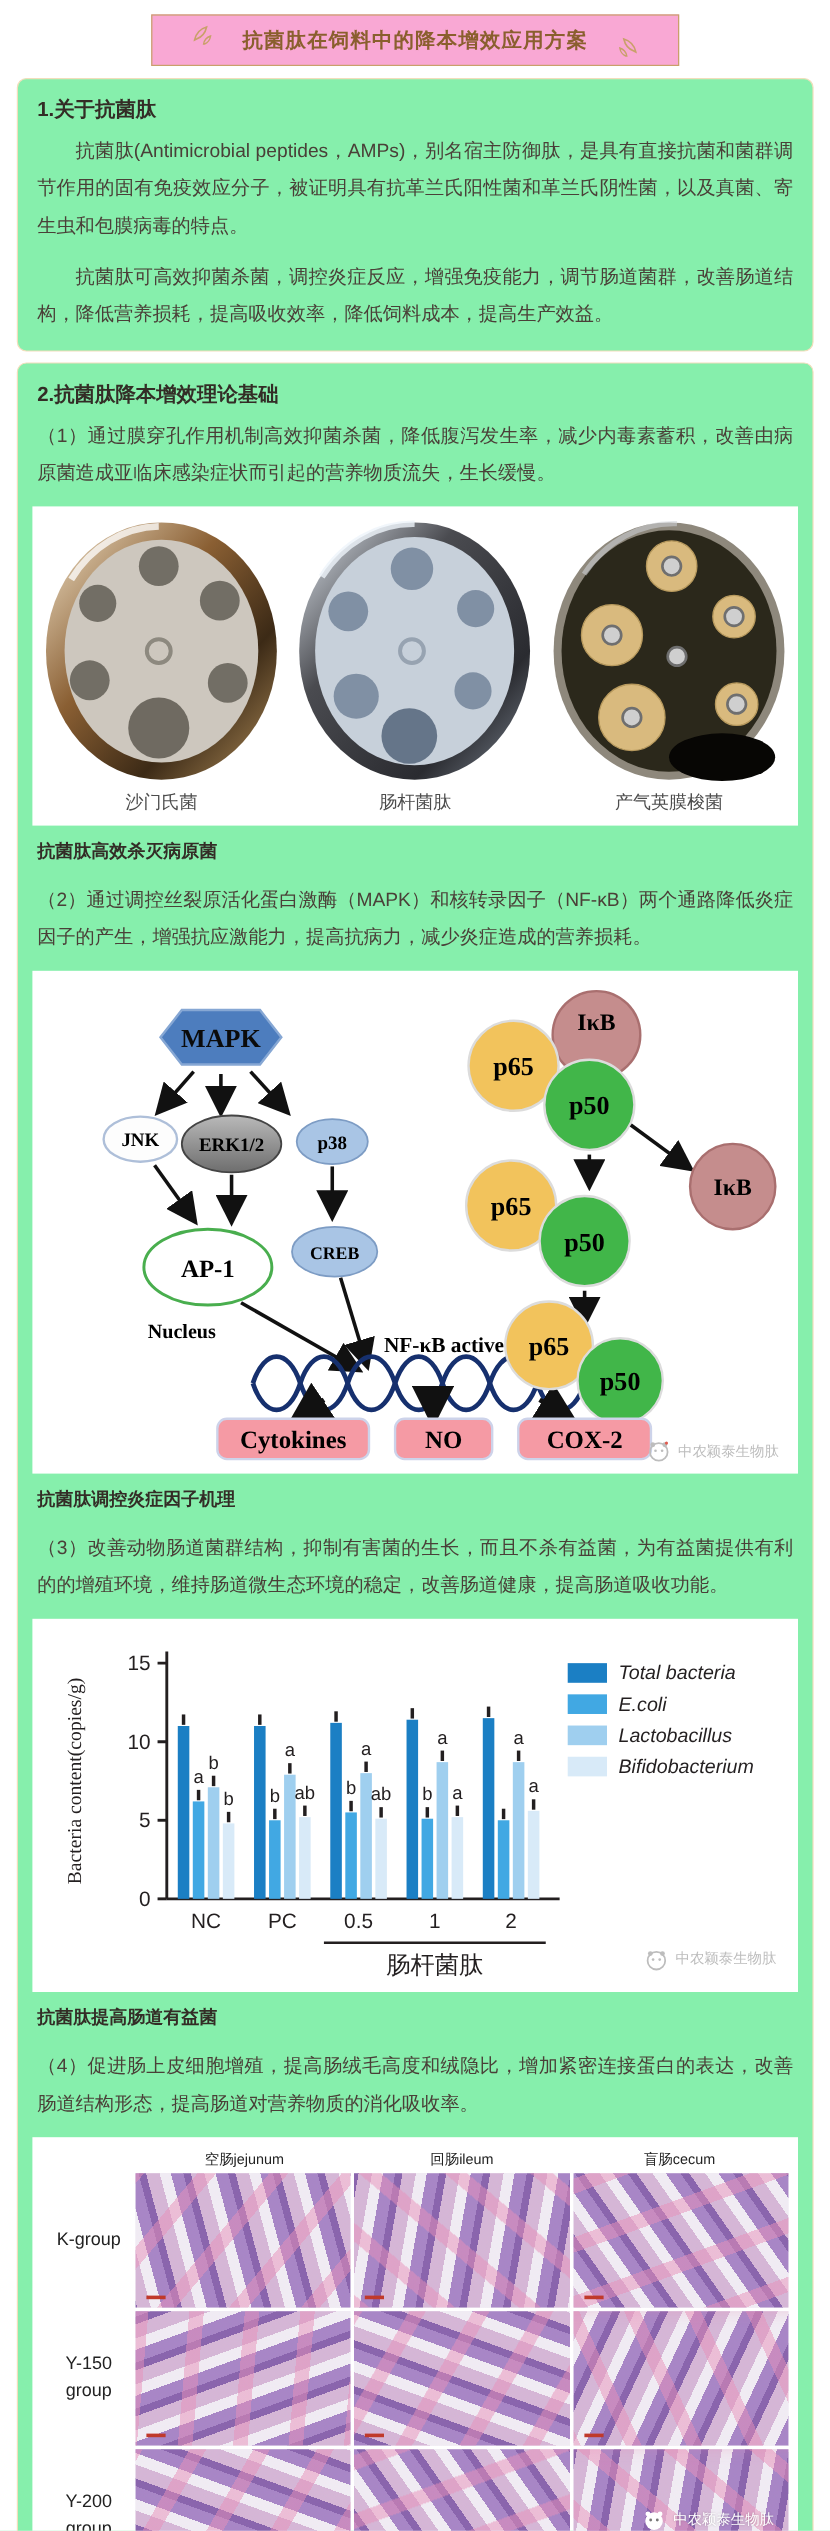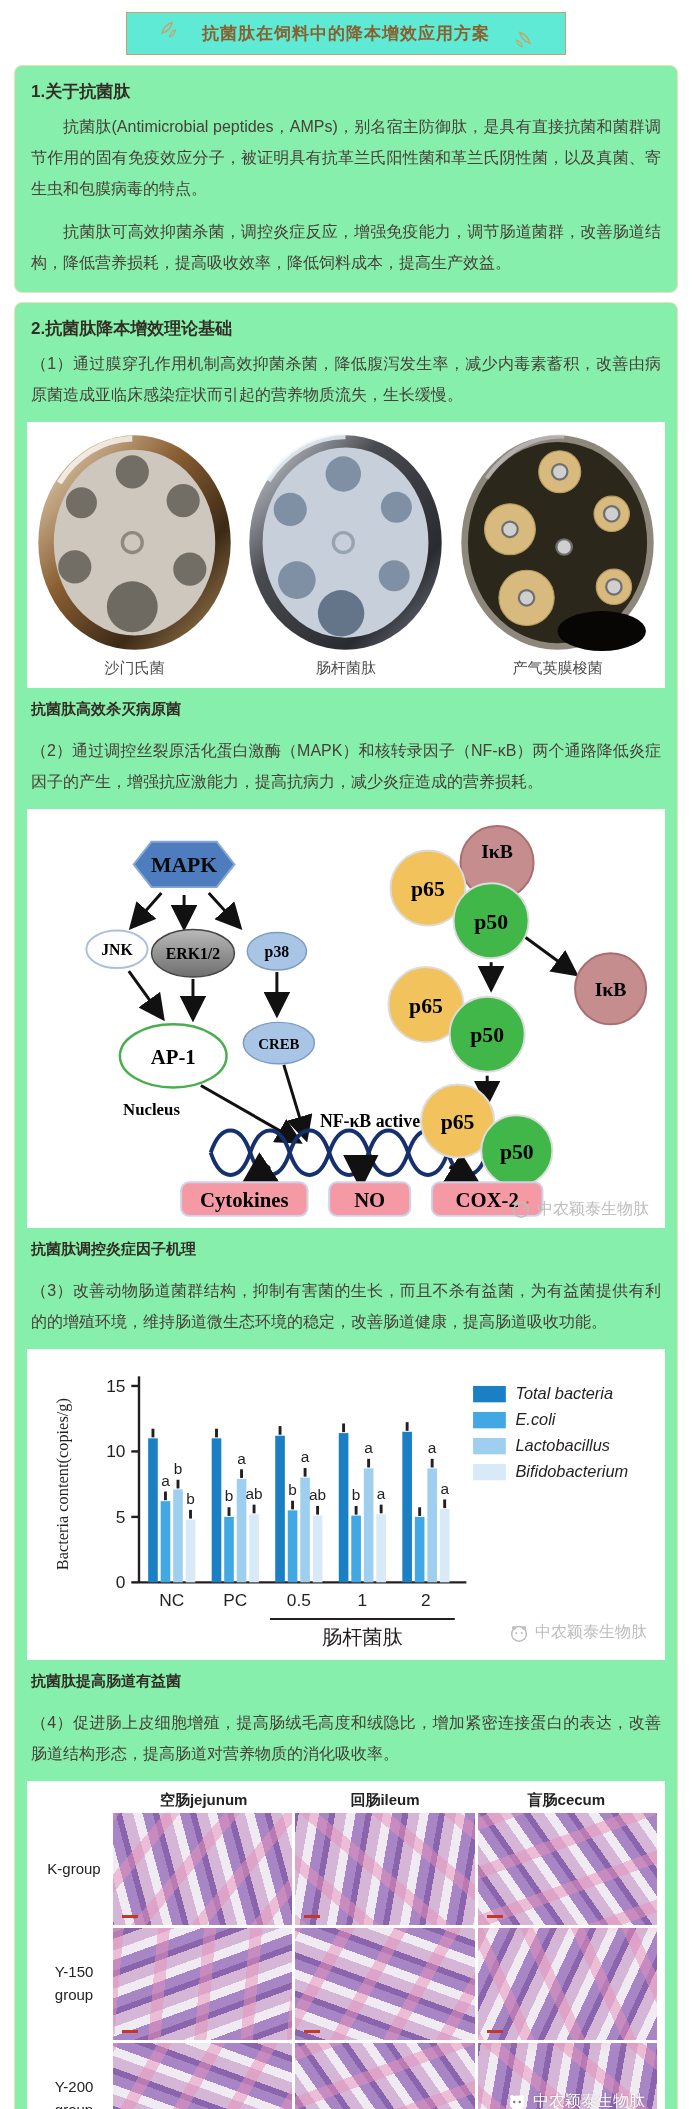--- a/index.html
+++ b/index.html
@@ -3,21 +3,21 @@
 <meta charset="utf-8">
 <style>
   html,body{margin:0;padding:0;}
   body{
     width:692px;height:2109px;overflow:hidden;background:#ffffff;
     font-family:"Liberation Sans","DejaVu Sans",sans-serif;
     color:#4a4038;position:relative;
   }
   
   .title-box{
-    width:440px;margin:12px auto 10px;border:1px solid #c9a06a;background:#5eead4;
+    width:440px;margin:12px auto 10px;border:1px solid #c9a06a;background:#f9a8d4;
     display:flex;align-items:center;justify-content:center;gap:24px;
     padding:9px 6px;box-sizing:border-box;
   }
   .title-text{font-size:17px;font-weight:bold;color:#8a5f2e;letter-spacing:1px;}
   .leaf{width:20px;height:20px;flex:0 0 auto;}
   .leaf.right{transform:scaleX(-1) translateY(6px);}
   .leaf.left{transform:translateY(-4px);}
   
   .card{
     margin:0 14px 9px;background:#86efac;border:1px solid #f1debb;border-radius:8px;
@@ -32,31 +32,31 @@
   
   .figpanel{background:#ffffff;margin:2px -4px;padding:10px 8px;position:relative;}
   
   .petri-row{display:flex;justify-content:space-between;align-items:flex-start;}
   .petri-fig{width:32%;text-align:center;}
   .petri-fig svg{width:100%;height:auto;display:block;}
   .petri-label{font-size:15px;color:#4d4d4d;margin-top:6px;font-family:Liberation Serif, serif;}
   
   .pathway-svg,.chart-svg{width:100%;height:auto;display:block;}
   
-  .wm{position:absolute;display:flex;align-items:center;gap:5px;font-size:16px;pointer-events:none;}
+  .wm{position:absolute;display:flex;align-items:center;gap:5px;font-size:12px;pointer-events:none;}
   .wm-gray{color:#bdbdbd;}
   .wm-white{color:#ffffff;text-shadow:0 0 2px rgba(0,0,0,.25);}
   .wm svg{width:22px;height:22px;}
   .wm-fig2{right:16px;bottom:8px;}
   .wm-fig3{right:18px;bottom:16px;}
   .wm-fig4{right:20px;bottom:52px;}
   
   .histo-header{display:flex;margin-bottom:3px;}
   .histo-spacer{width:78px;flex:0 0 auto;}
-  .histo-col-label{flex:1;text-align:center;font-size:15px;color:#222;font-weight:bold;}
+  .histo-col-label{flex:1;text-align:center;font-size:12px;color:#222;}
   .hrow{display:flex;margin-bottom:3px;}
   .hrow-label{
     width:78px;flex:0 0 auto;display:flex;align-items:center;justify-content:center;
     font-size:15px;color:#222;text-align:center;white-space:pre-line;line-height:1.5;
   }
   .hcell{flex:1;height:112px;margin-right:3px;position:relative;overflow:hidden;background:#ece7f0;}
   .hcell:last-child{margin-right:0;}
   .hcell::before{
     content:"";position:absolute;inset:-25%;
     background:

